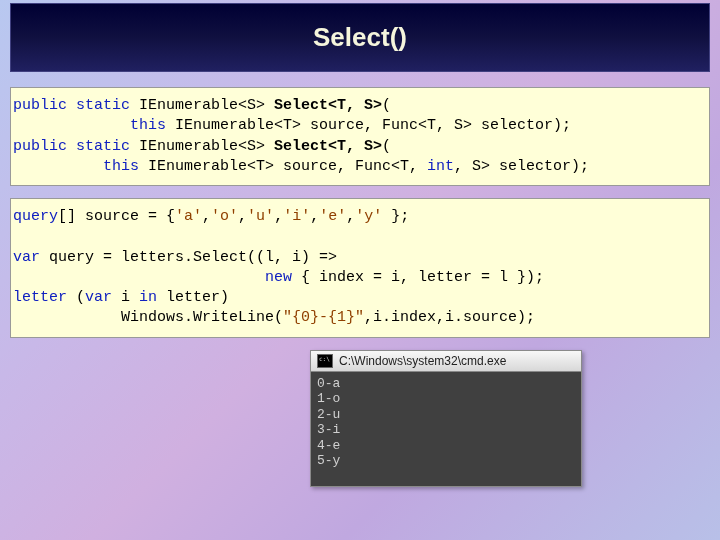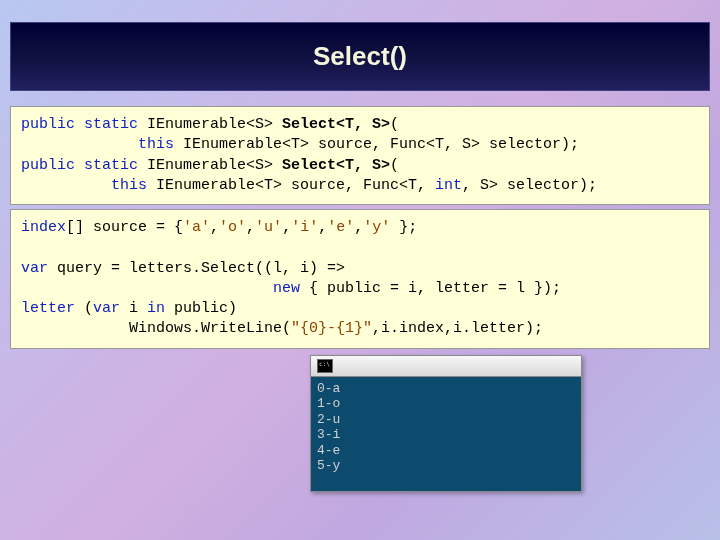--- a/index.html
+++ b/index.html
@@ -9,35 +9,35 @@
     height: 540px;
     overflow: hidden;
   }
   body {
     background: linear-gradient(135deg, #b8c8f0 0%, #c8b8e8 30%, #d0b0e0 50%, #c0a8e0 70%, #b8c0e8 100%);
     font-family: "Courier New", monospace;
   }
   .header {
     background: linear-gradient(to bottom, #000033 0%, #101040 50%, #202060 100%);
     border: 1px solid #404080;
-    margin: 22px 10px 15px 10px;
+    margin: 3px 10px 15px 10px;
     padding: 18px 0;
     text-align: center;
   }
   .header-title {
     font-family: Arial, sans-serif;
     font-weight: bold;
     font-size: 26px;
     color: #f5f5dc;
   }
   .codebox {
     background: #ffffd8;
     border: 1px solid #999;
-    margin: 4px 10px;
-    padding: 8px 10px;
+    margin: 12px 10px;
+    padding: 8px 2px;
     font-size: 15px;
     line-height: 1.35;
     white-space: pre;
     overflow: hidden;
   }
   .kw { color: #1020c0; }
   .str { color: #904000; }
   .bold { font-weight: bold; }
   .console-wrap {
     margin-top: 6px;
@@ -69,21 +69,21 @@
   .console-icon::after {
     content: "c:\\";
     color: #ccc;
     font-size: 6px;
     position: absolute;
     top: 0;
     left: 1px;
     font-family: monospace;
   }
   .console-body {
-    background: #0c4a6e;
+    background: #404040;
     color: #d0d0d0;
     font-family: "Lucida Console", "Courier New", monospace;
     font-size: 13px;
     line-height: 1.2;
     padding: 4px 6px 10px 6px;
     white-space: pre;
     min-height: 100px;
   }
 </style>
 </head>
@@ -91,30 +91,31 @@
 
 <div class="header">
   <span class="header-title">Select()</span>
 </div>
 
 <div class="codebox"><span class="kw">public</span><span class="kw"> static</span><span> IEnumerable&lt;S&gt; </span><span class="bold">Select&lt;T, S&gt;</span><span>(</span>
 <span>             </span><span class="kw">this</span><span> IEnumerable&lt;T&gt; source, Func&lt;T, S&gt; selector);</span>
 <span class="kw">public</span><span class="kw"> static</span><span> IEnumerable&lt;S&gt; </span><span class="bold">Select&lt;T, S&gt;</span><span>(</span>
 <span>          </span><span class="kw">this</span><span> IEnumerable&lt;T&gt; source, Func&lt;T, </span><span class="kw">int</span><span>, S&gt; selector);</span></div>
 
-<div class="codebox"><span class="kw">index</span><span>[] source = {</span><span class="str">'a'</span><span>,</span><span class="str">'o'</span><span>,</span><span class="str">'u'</span><span>,</span><span class="str">'i'</span><span>,</span><span class="str">'e'</span><span>,</span><span class="str">'y'</span><span> };</span>
+<div class="codebox"><span class="kw">query</span><span>[] source = {</span><span class="str">'a'</span><span>,</span><span class="str">'o'</span><span>,</span><span class="str">'u'</span><span>,</span><span class="str">'i'</span><span>,</span><span class="str">'e'</span><span>,</span><span class="str">'y'</span><span> };</span>
 <span> </span>
 <span class="kw">var</span><span> query = letters.Select((l, i) =&gt;</span>
-<span>                            </span><span class="kw">new</span><span> { public = i, letter = l });</span>
-<span class="kw">letter</span><span> (</span><span class="kw">var</span><span> i </span><span class="kw">in</span><span> public)</span>
-<span>            Windows.WriteLine(</span><span class="str">"{0}-{1}"</span><span>,i.index,i.letter);</span></div>
+<span>                            </span><span class="kw">new</span><span> { index = i, letter = l });</span>
+<span class="kw">letter</span><span> (</span><span class="kw">var</span><span> i </span><span class="kw">in</span><span> letter)</span>
+<span>            Windows.WriteLine(</span><span class="str">"{0}-{1}"</span><span>,i.index,i.source);</span></div>
 
 <div class="console-wrap">
   <div class="console-title">
     <span class="console-icon"></span>
+    <span>C:\Windows\system32\cmd.exe</span>
   </div>
   <div class="console-body"><span>0-a</span>
 <span>1-o</span>
 <span>2-u</span>
 <span>3-i</span>
 <span>4-e</span>
 <span>5-y</span></div>
 </div>
 
 </body></html>

